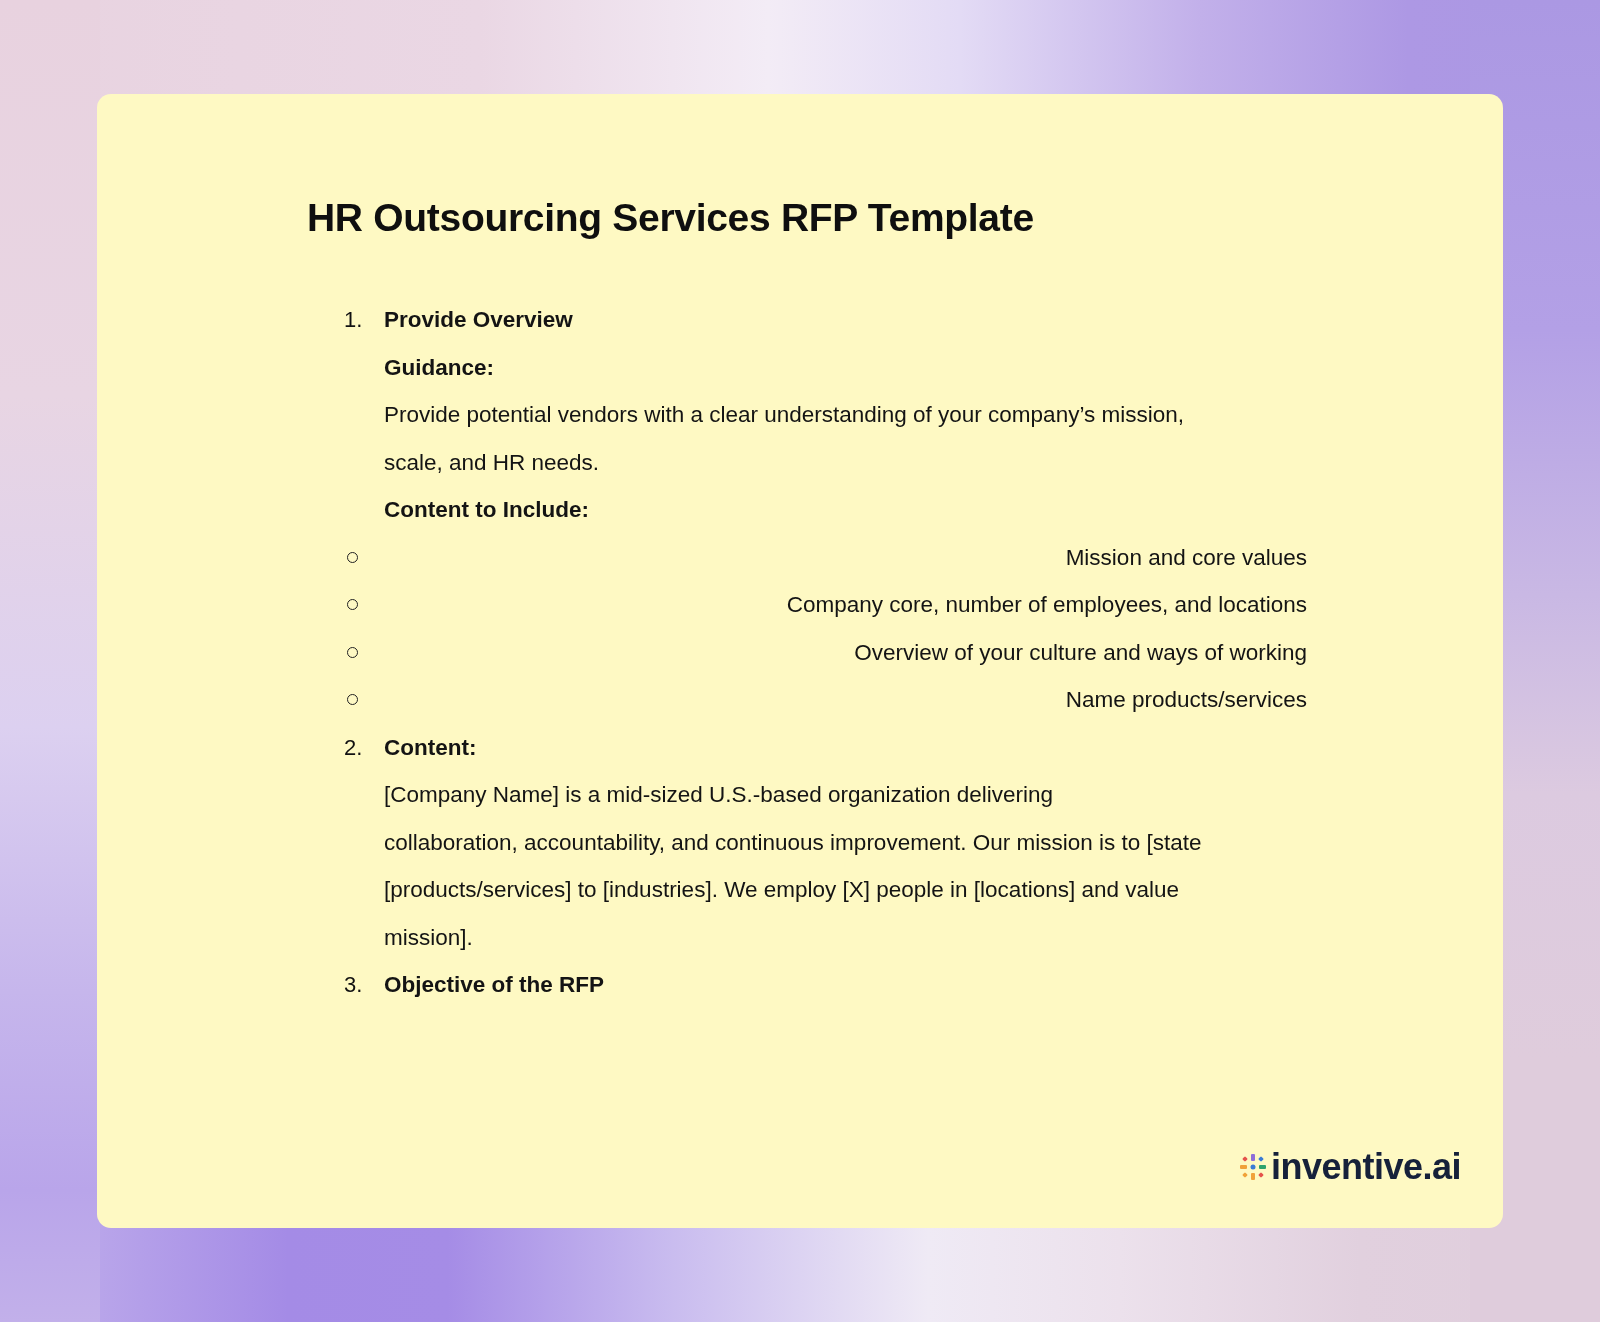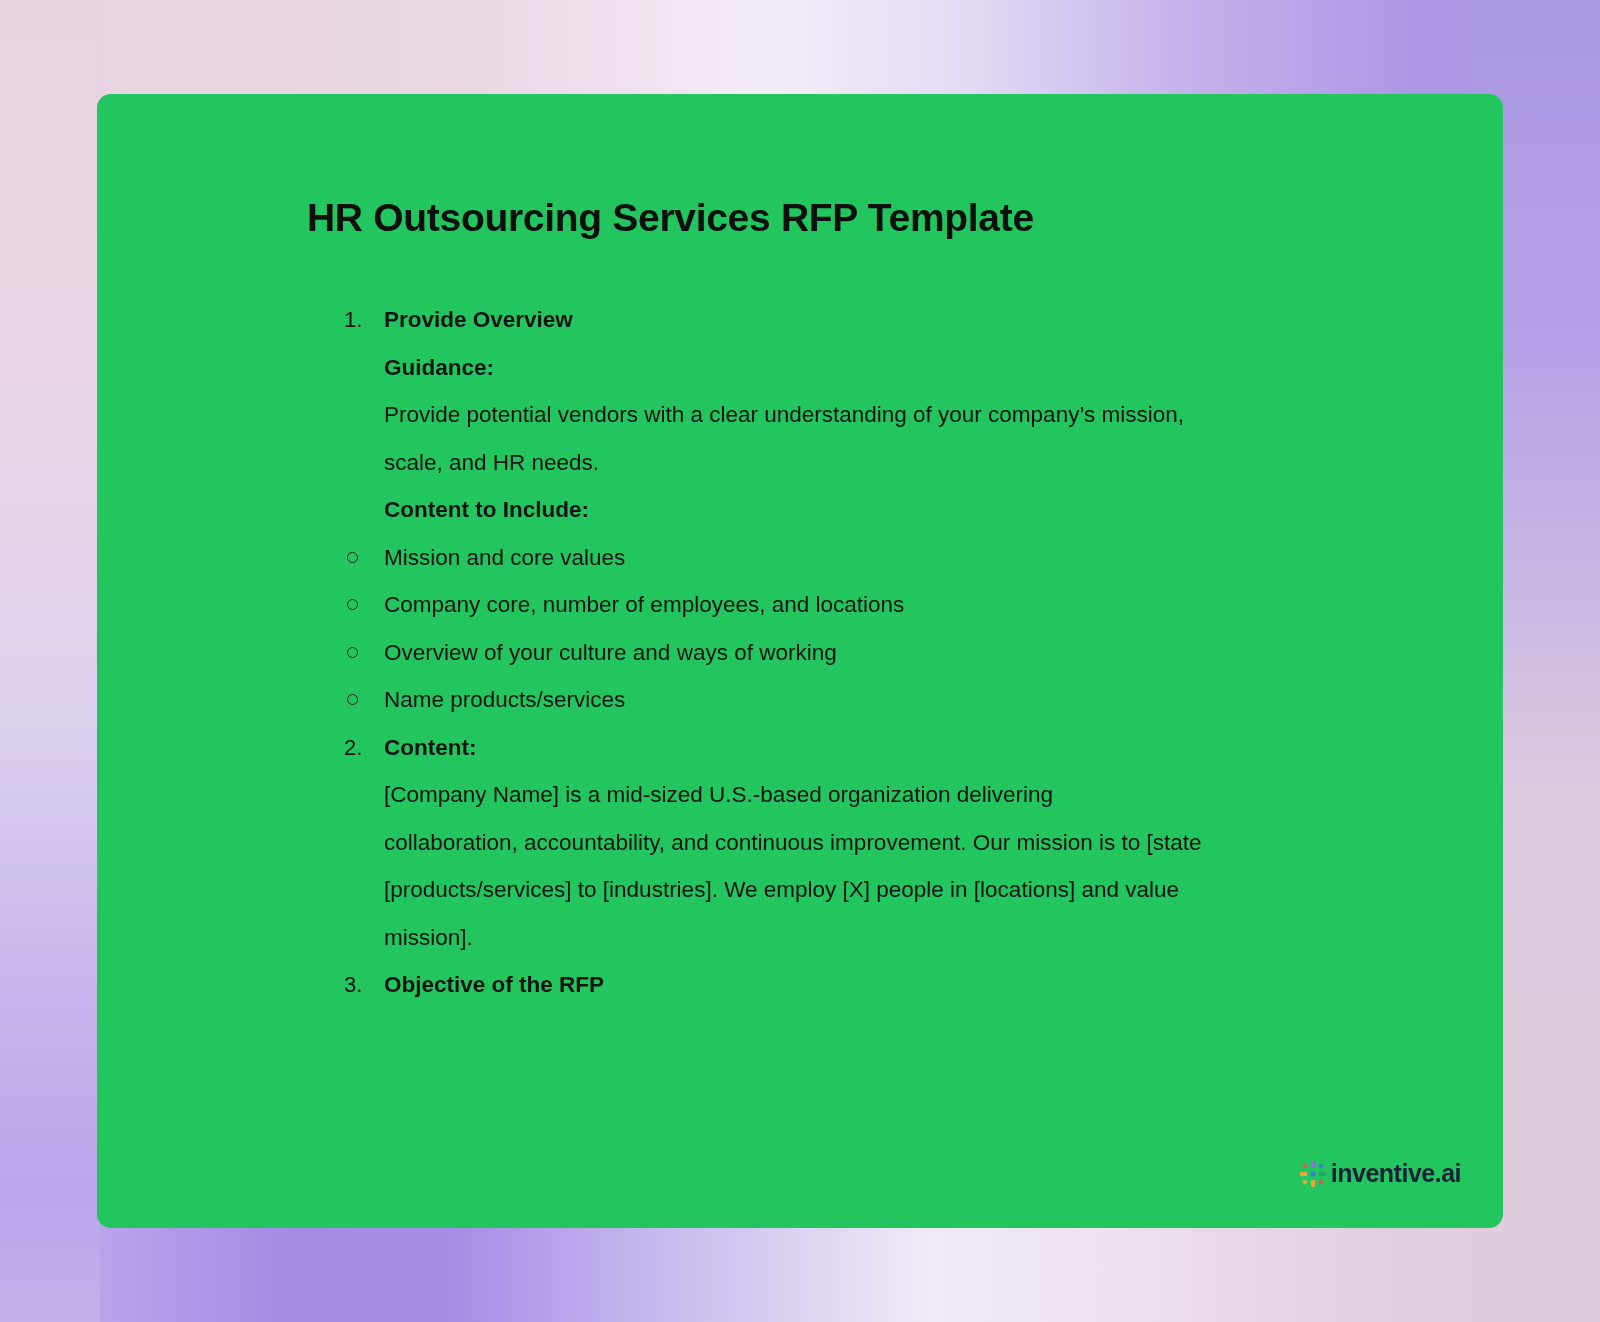--- a/index.html
+++ b/index.html
@@ -25,21 +25,21 @@
   }
   .bg-right-band {
     position: absolute; right: 0; top: 0; width: 130px; height: 1322px;
     background: linear-gradient(180deg, #ab98e3 0%, #b3a0e6 25%, #c9b8e4 45%, #dccae0 60%, #dfccdc 80%, #dfccdc 100%);
   }
 
   .card {
     position: absolute;
     left: 97px; top: 94px;
     width: 1406px; height: 1134px;
-    background: #22c55e;
+    background: #fef9c3;
     border-radius: 14px;
   }
 
   .doc {
     position: absolute;
     left: 210px; top: 100px;
     width: 1000px;
   }
   .doc-title {
     font-size: 39px;
@@ -69,37 +69,38 @@
     color: #141414;
   }
   .bold { font-weight: bold; }
   .bullets { padding-left: 0; }
   .bullet {
     position: relative;
     padding-left: 77px;
     font-size: 22.5px;
     line-height: 47.5px;
     color: #141414;
+    text-align: right;
   }
   .bullet-mark {
     position: absolute; left: 40px; top: 18px;
     width: 11px; height: 11px;
     border: 1.6px solid #222;
     border-radius: 50%;
   }
 
   .logo {
     position: absolute;
     right: 42px; bottom: 40px;
     display: flex; align-items: center;
     gap: 4px;
   }
   .logo-mark { width: 28px; height: 28px; }
   .logo-text {
-    font-size: 25px;
+    font-size: 36px;
     font-weight: bold;
     color: #16213a;
     letter-spacing: -0.5px;
   }
 </style>
 </head>
 <body>
 
 <div class="bg">
   <div class="bg-top"></div>

